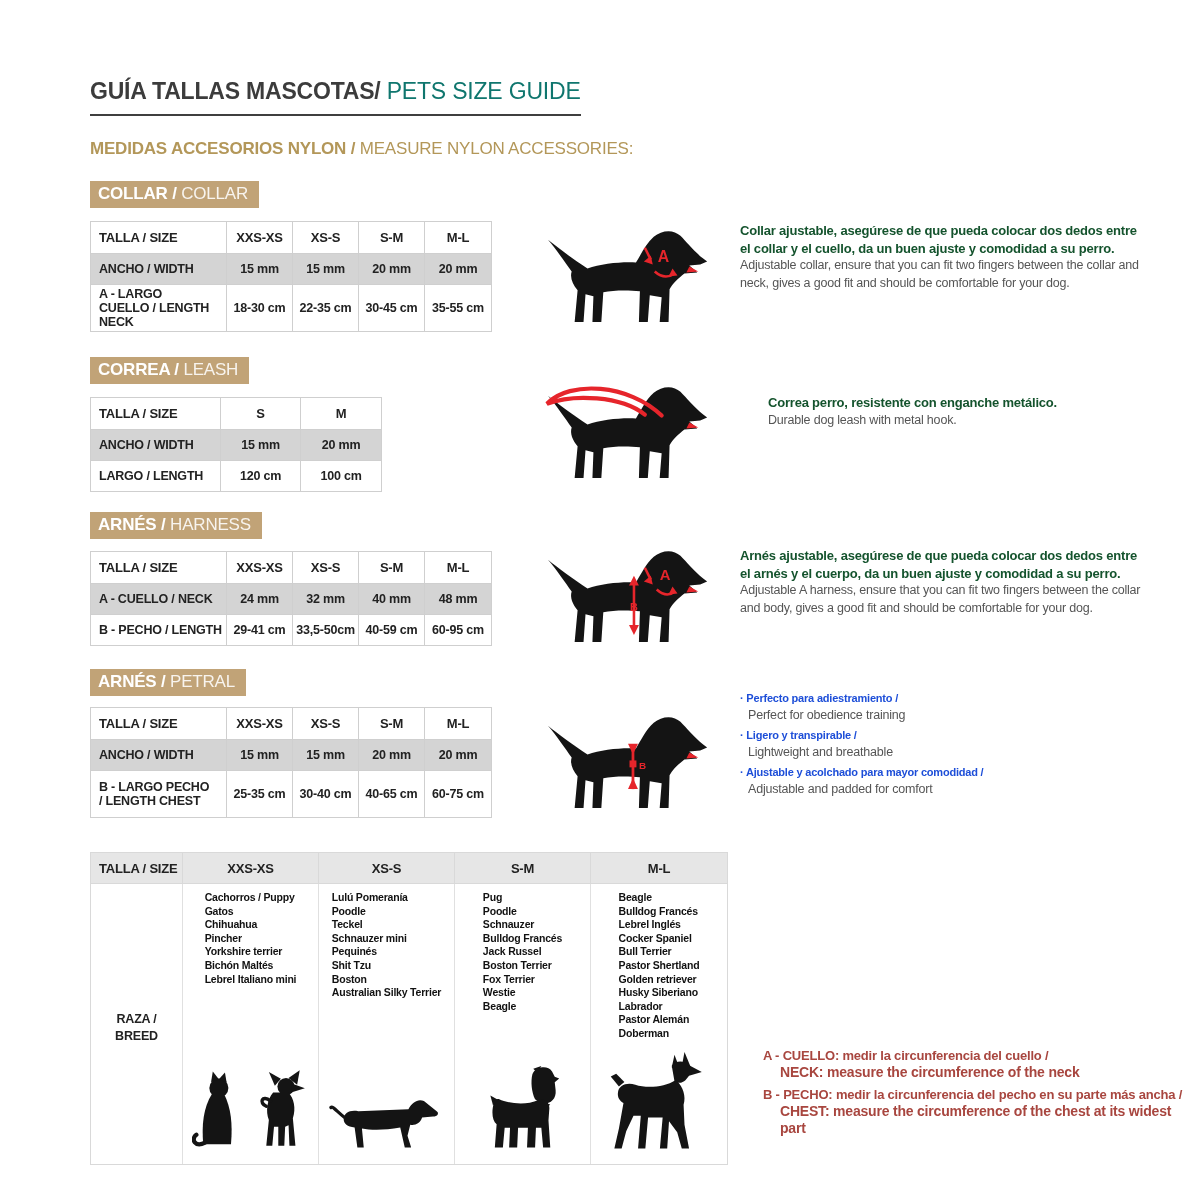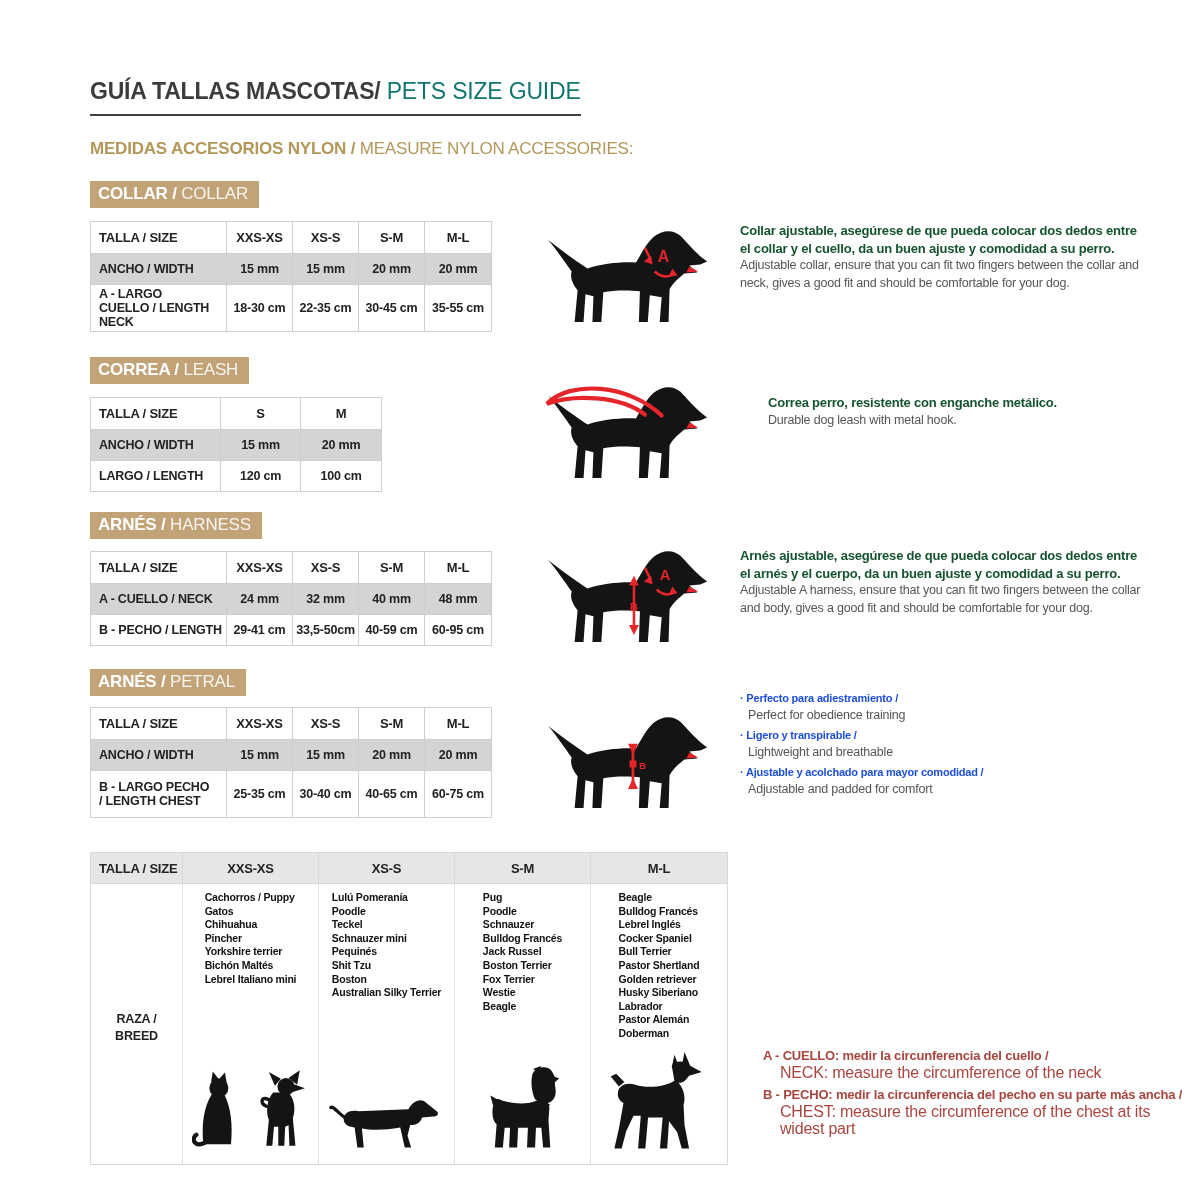--- a/index.html
+++ b/index.html
@@ -53,21 +53,21 @@
                 justify-content:space-between;align-items:center;padding-top:7px;box-sizing:border-box;}
   .bbody .bcell:last-child,.bhd .bcell:last-child{border-right:none;}
   .bhd .bcell{border-right:1px solid #d9d9d9;}
   .razacell{justify-content:center !important;font-weight:700;color:#222;font-size:12.5px;
             line-height:17px;text-align:center;}
   .blist{font-size:10.5px;font-weight:700;line-height:13.6px;color:#111;}
   .anim{display:flex;align-items:flex-end;gap:6px;padding-bottom:10px;}
   
   .note{margin-bottom:5px;color:var(--brick);}
   .note-es{font-size:13px;font-weight:700;line-height:17px;}
-  .note-en{font-size:16px;font-weight:400;line-height:17px;padding-left:17px;}
+  .note-en{font-size:14px;font-weight:700;line-height:17px;padding-left:17px;}
   
   .sil{fill:var(--sil);}
   .rf{fill:var(--red);}
   .rs{stroke:var(--red);fill:none;}
   .mletter{font-family:"Liberation Sans",sans-serif;font-weight:700;fill:var(--red);}
 </style>
 </head>
 <body>
 
 <div class="page">

